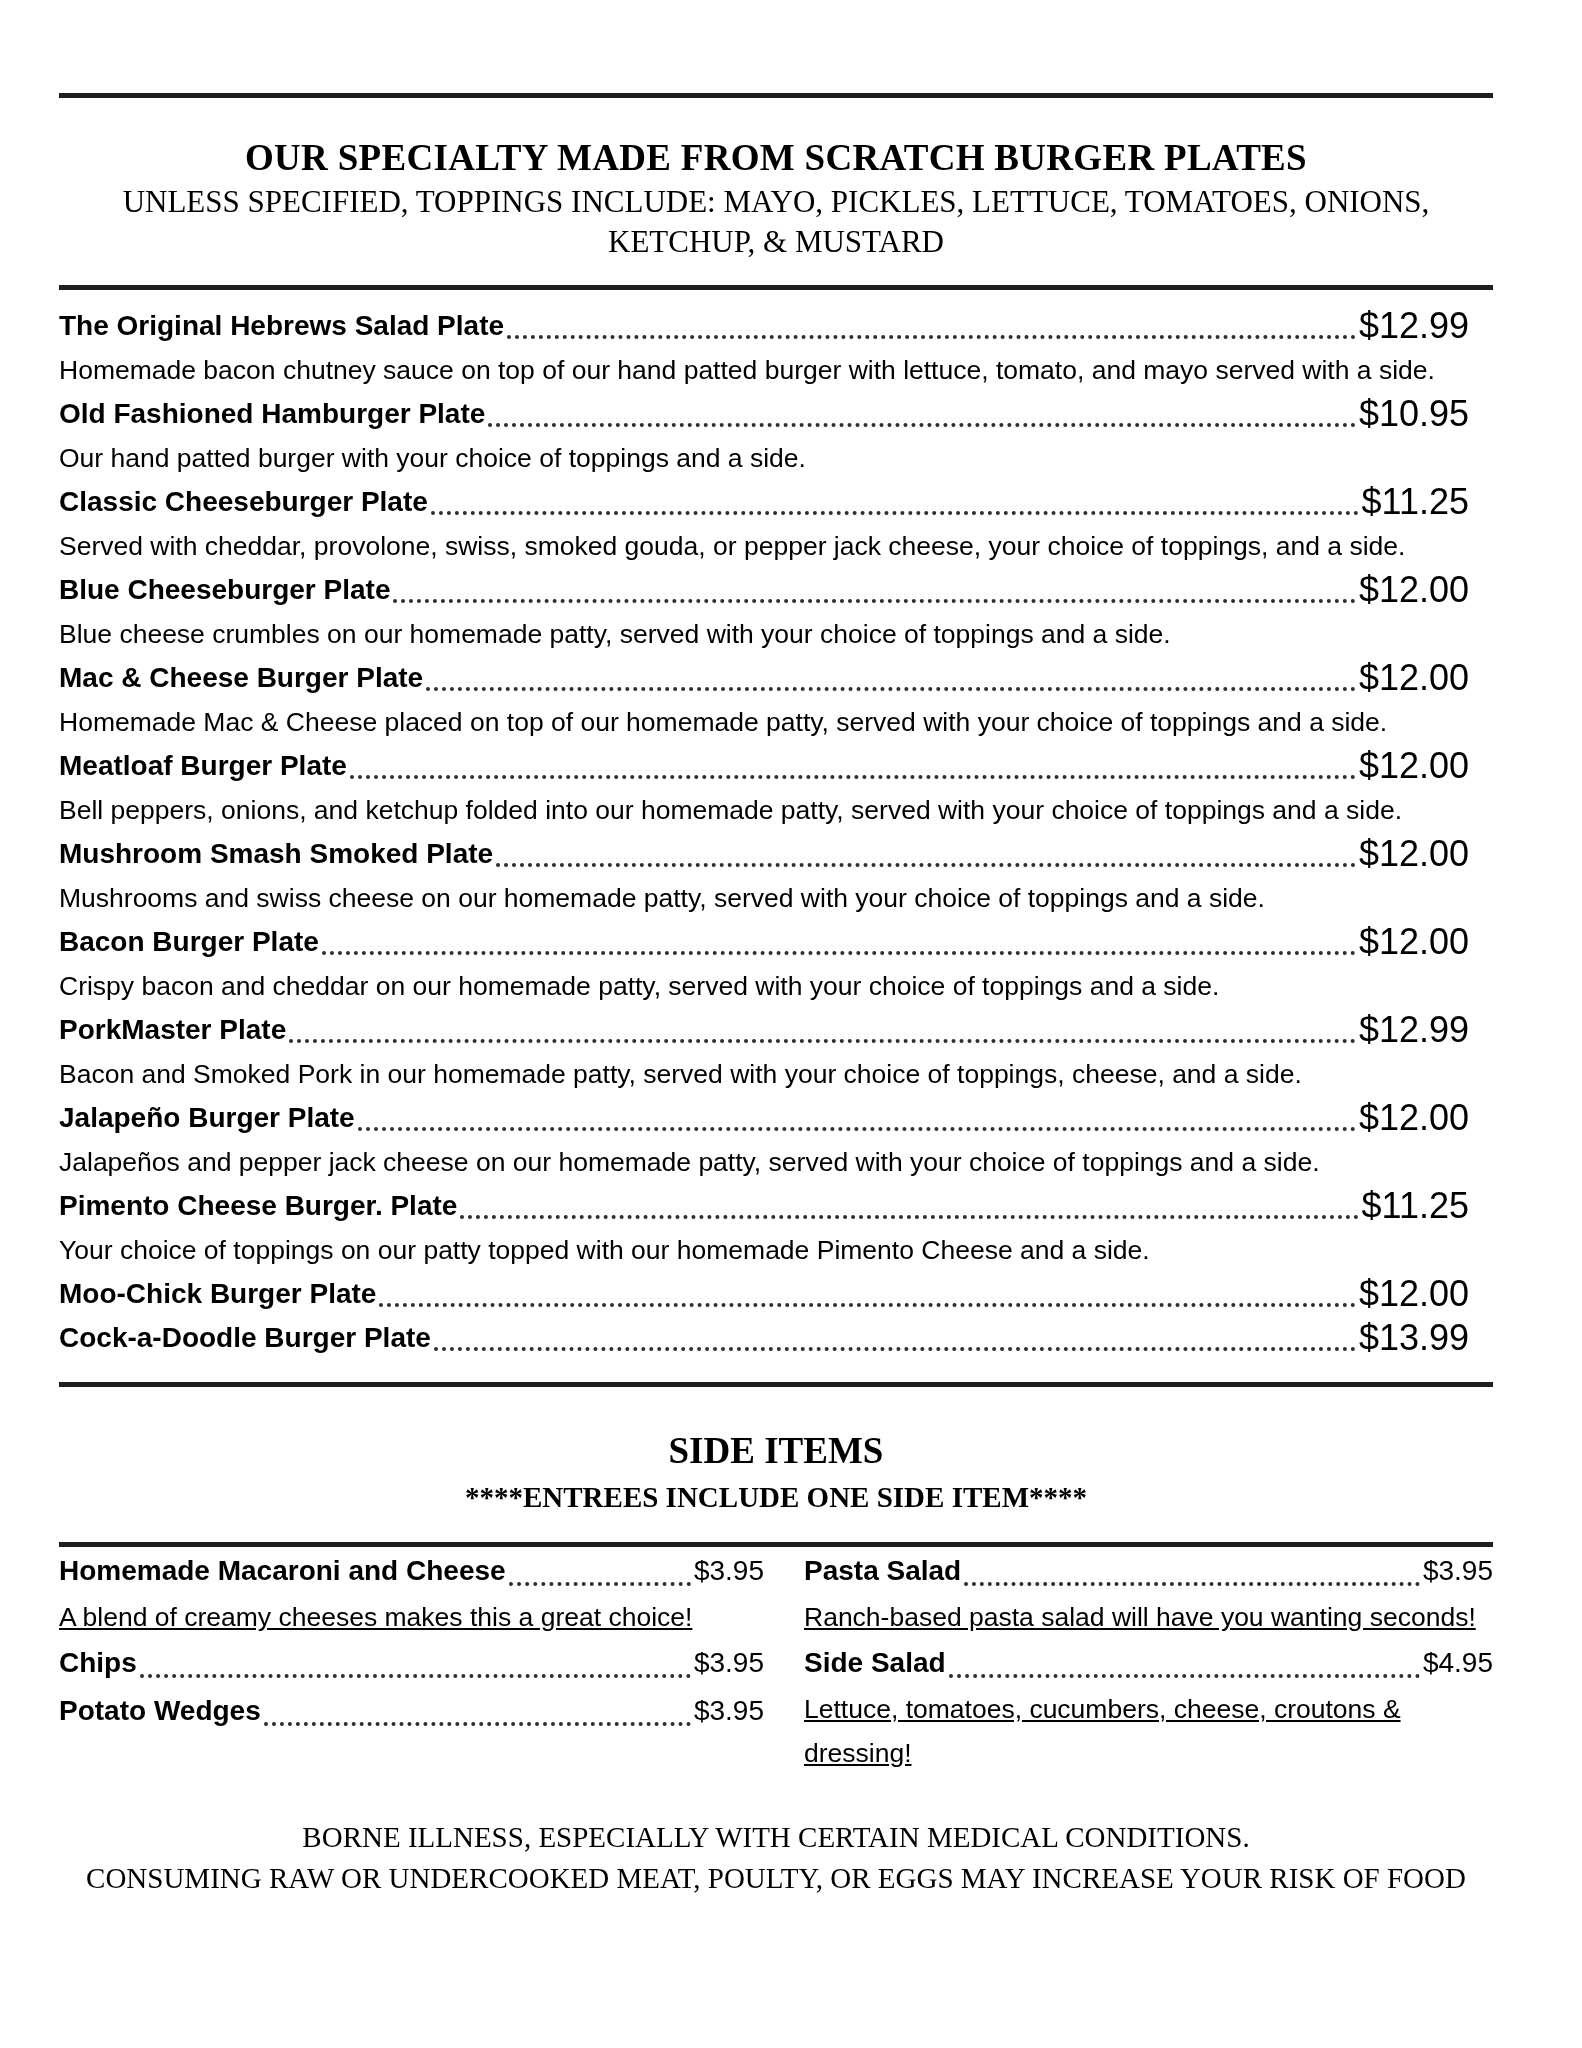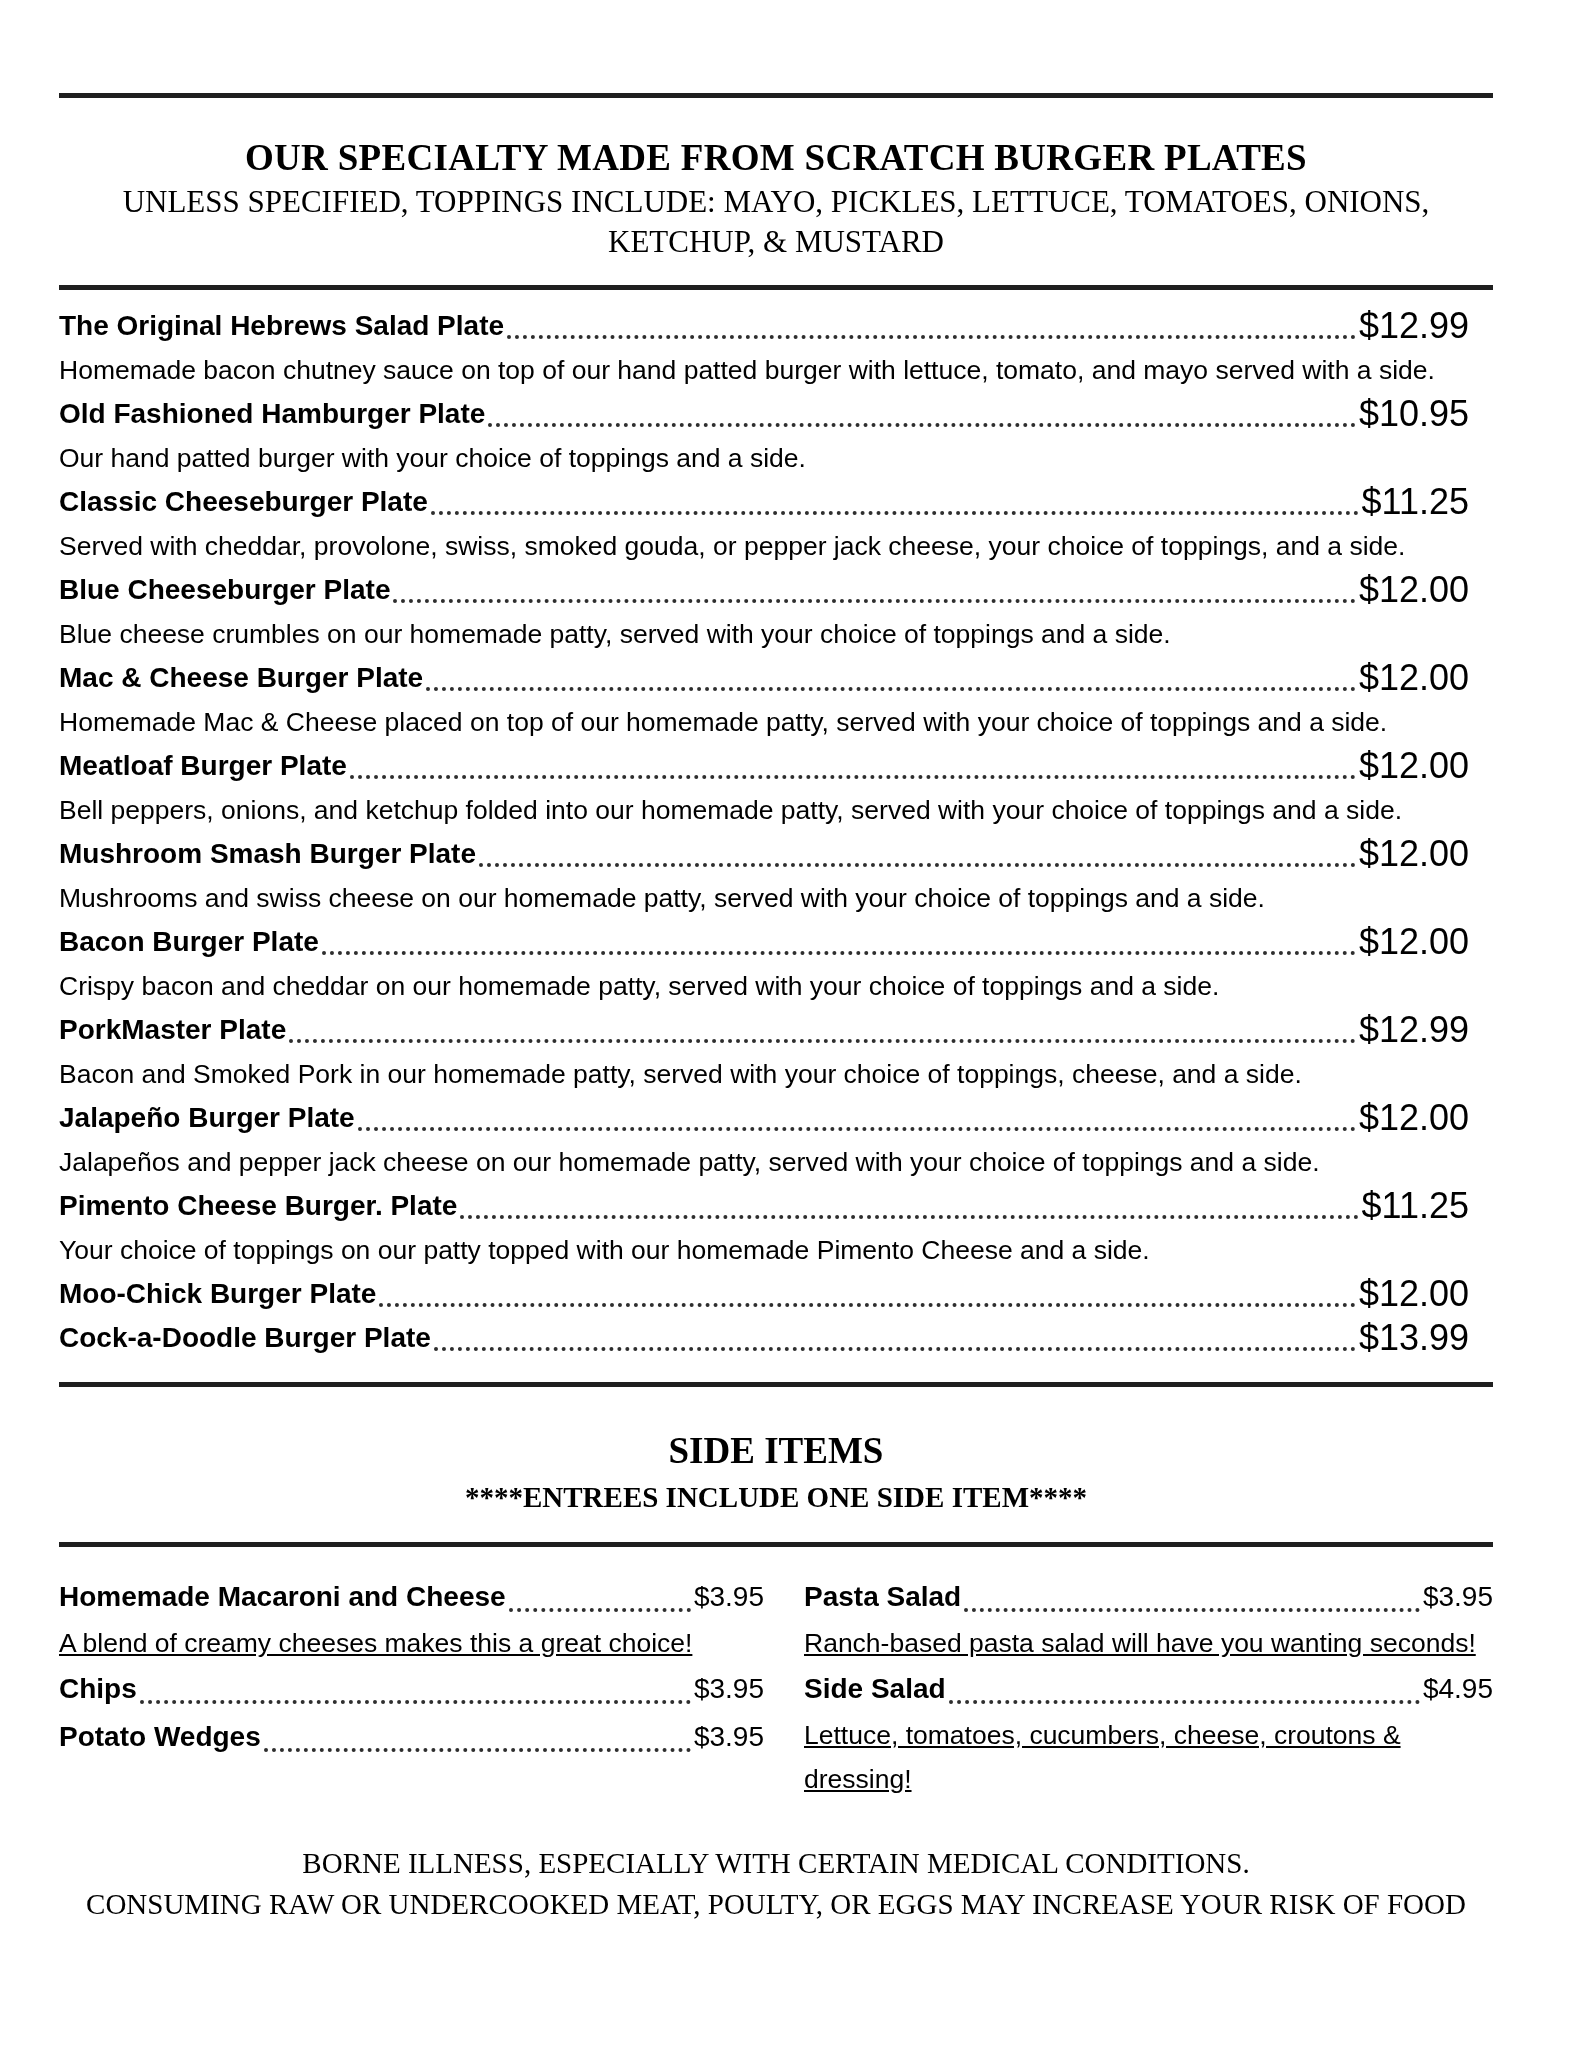--- a/index.html
+++ b/index.html
@@ -83,21 +83,21 @@
     font-size: 29px;
     font-weight: bold;
     line-height: 44px;
   }
 
   
   .sides-grid {
     display: grid;
     grid-template-columns: 705px 1fr;
     column-gap: 40px;
-    padding-top: 26px;
+    padding-top: 0;
   }
   .s-row {
     display: flex;
     align-items: flex-end;
     line-height: 48px;
   }
   .s-name {
     font-weight: bold;
     font-size: 28px;
     white-space: nowrap;
@@ -187,21 +187,21 @@
         <div class="b-row">
           <span class="b-name">Meatloaf Burger Plate</span>
           <span class="leader"></span>
           <span class="b-price">$12.00</span>
         </div>
         <div class="b-desc">Bell peppers, onions, and ketchup folded into our homemade patty, served with your choice of toppings and a side.</div>
       </div>
 
       <div class="b-item">
         <div class="b-row">
-          <span class="b-name">Mushroom Smash Burger Plate</span>
+          <span class="b-name">Mushroom Smash Smoked Plate</span>
           <span class="leader"></span>
           <span class="b-price">$12.00</span>
         </div>
         <div class="b-desc">Mushrooms and swiss cheese on our homemade patty, served with your choice of toppings and a side.</div>
       </div>
 
       <div class="b-item">
         <div class="b-row">
           <span class="b-name">Bacon Burger Plate</span>
           <span class="leader"></span>

